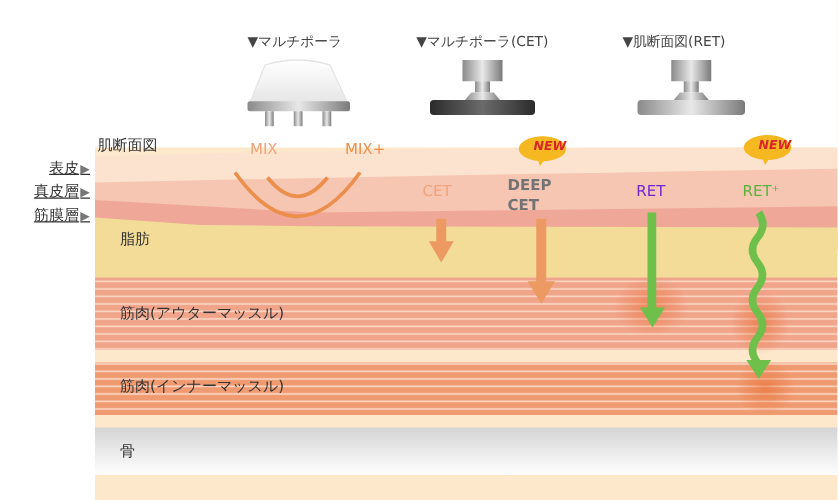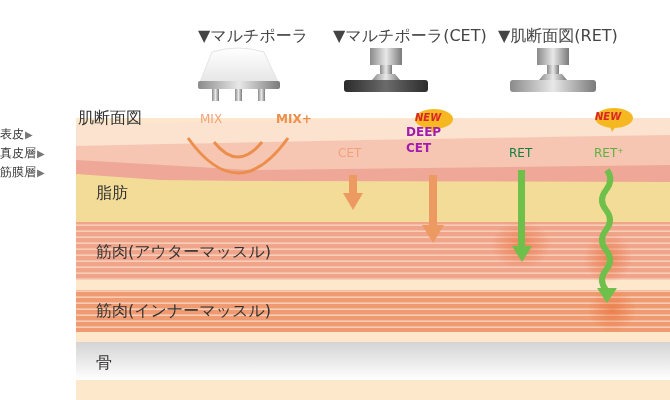--- a/index.html
+++ b/index.html
@@ -1,23 +1,23 @@
 <!DOCTYPE html>
 <html><head>
 <meta charset="utf-8">
 <style>
   html,body{margin:0;padding:0;background:#fff;}
   body{width:670px;height:400px;position:relative;overflow:hidden;font-family:"DejaVu Sans","Liberation Sans",sans-serif;color:#333;}
   .abs{position:absolute;}
-  .hdr{font-size:16px;color:#444;white-space:nowrap;}
-  .side{font-size:12px;color:#333;right:0;white-space:nowrap;}
+  .hdr{font-size:11px;color:#444;white-space:nowrap;}
+  .side{font-size:12px;color:#333;right:0;white-space:nowrap;text-align:right;text-decoration:underline;}
   .side .tri{color:#777;font-size:10px;margin-left:1px;}
-  .lbl{font-size:16px;color:#333;white-space:nowrap;}
+  .lbl{font-size:12px;color:#333;white-space:nowrap;}
   .mode{font-size:12px;white-space:nowrap;line-height:16px;}
-  .new{font-size:10px;font-weight:bold;color:#d9262a;text-align:left;font-style:italic;}
+  .new{font-size:10px;font-weight:bold;color:#d9262a;text-align:right;font-style:italic;}
 </style>
 </head>
 <body>
 
 <svg class="abs" style="left:0;top:0" width="670" height="400">
   <defs>
     <linearGradient id="boneGrad" x1="0" y1="0" x2="0" y2="1">
       <stop offset="0" stop-color="#d4d4d4"></stop>
       <stop offset="1" stop-color="#ffffff"></stop>
     </linearGradient>
@@ -142,23 +142,23 @@
 <div class="abs side" style="left:0;width:72px;top:164px">
   <span>筋膜層</span><span class="tri">▶</span>
 </div>
 
 <div class="abs lbl" style="left:96px;top:183px">脂肪</div>
 <div class="abs lbl" style="left:96px;top:242px">筋肉(アウターマッスル)</div>
 <div class="abs lbl" style="left:96px;top:301px">筋肉(インナーマッスル)</div>
 <div class="abs lbl" style="left:96px;top:353px">骨</div>
 
 <div class="abs mode" style="left:200px;top:111px;color:#f2a27a">MIX</div>
-<div class="abs mode" style="left:276px;top:111px;color:#ec8f4d;font-weight:bold">MIX+</div>
+<div class="abs mode" style="left:276px;top:111px;color:#ec8f4d;font-weight:normal">MIX+</div>
 <div class="abs mode" style="left:338px;top:145px;color:#f2a27a">CET</div>
-<div class="abs mode" style="left:406px;top:124px;width:56px;color:#a21caf;font-weight:bold">
+<div class="abs mode" style="left:406px;top:140px;width:56px;color:#737373;font-weight:bold">
   <div>DEEP</div>
   <div>CET</div>
 </div>
-<div class="abs mode" style="left:509px;top:145px;color:#15803d">RET</div>
+<div class="abs mode" style="left:509px;top:145px;color:#6d28d9">RET</div>
 <div class="abs mode" style="left:594px;top:145px;color:#5bb33e;font-weight:normal">RET⁺</div>
 
 <div class="abs new" style="left:415px;top:112px;width:38px">NEW</div>
 <div class="abs new" style="left:595px;top:111px;width:38px">NEW</div>
 
 </body></html>

